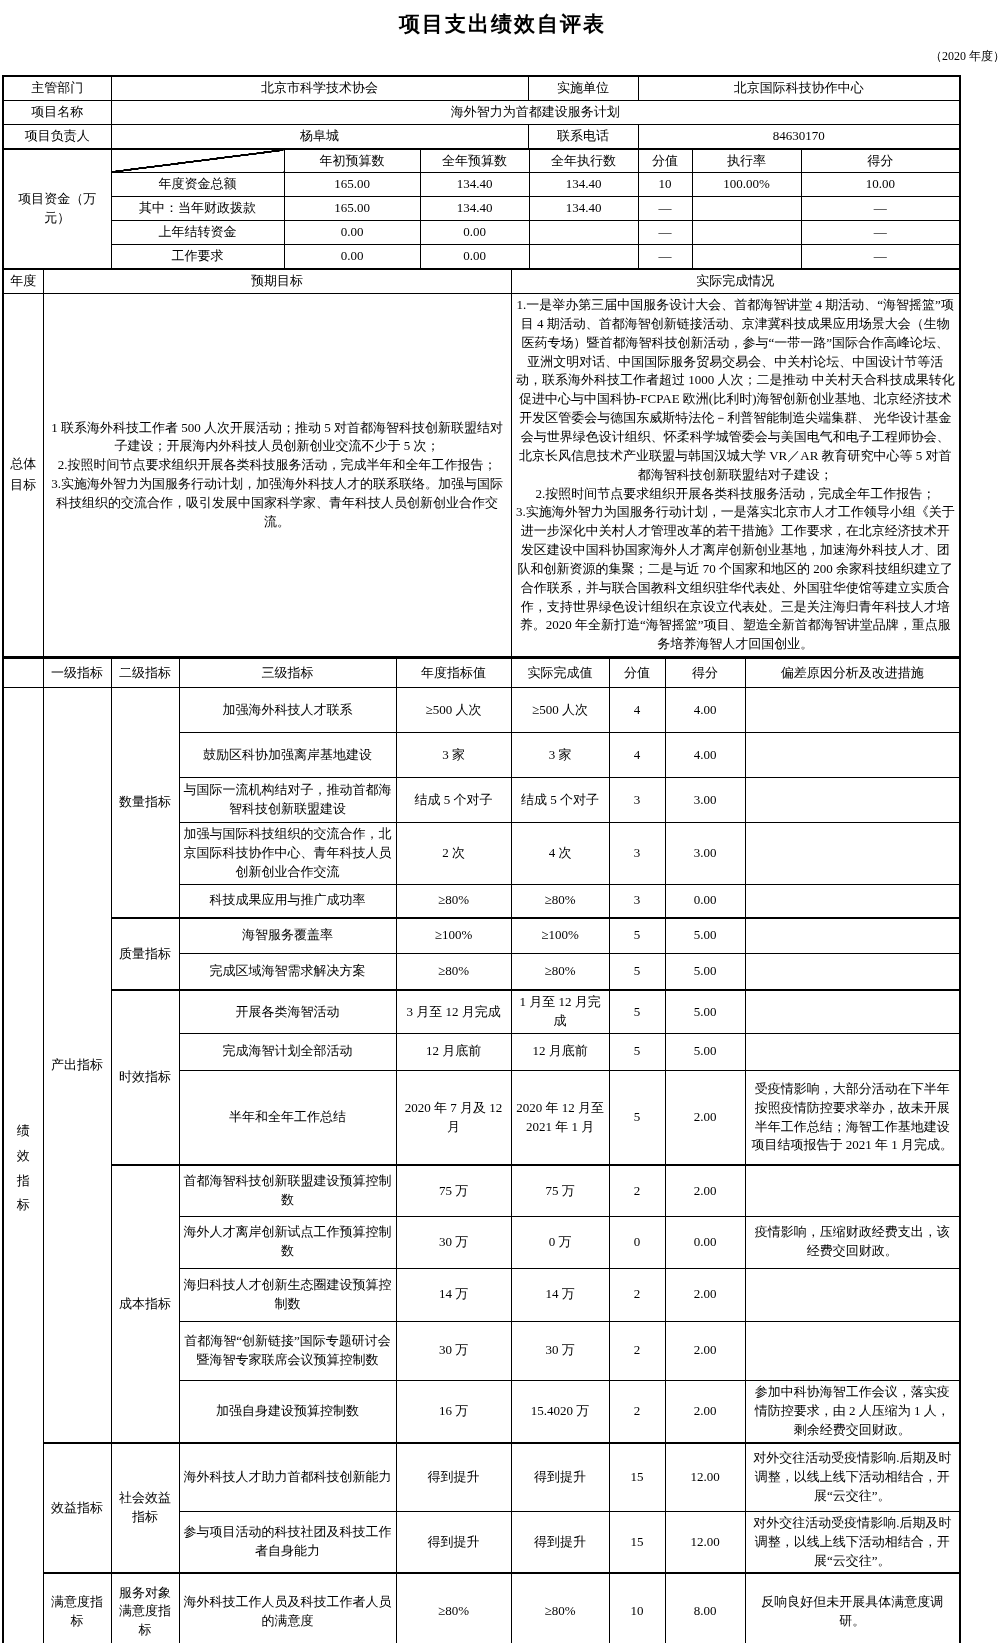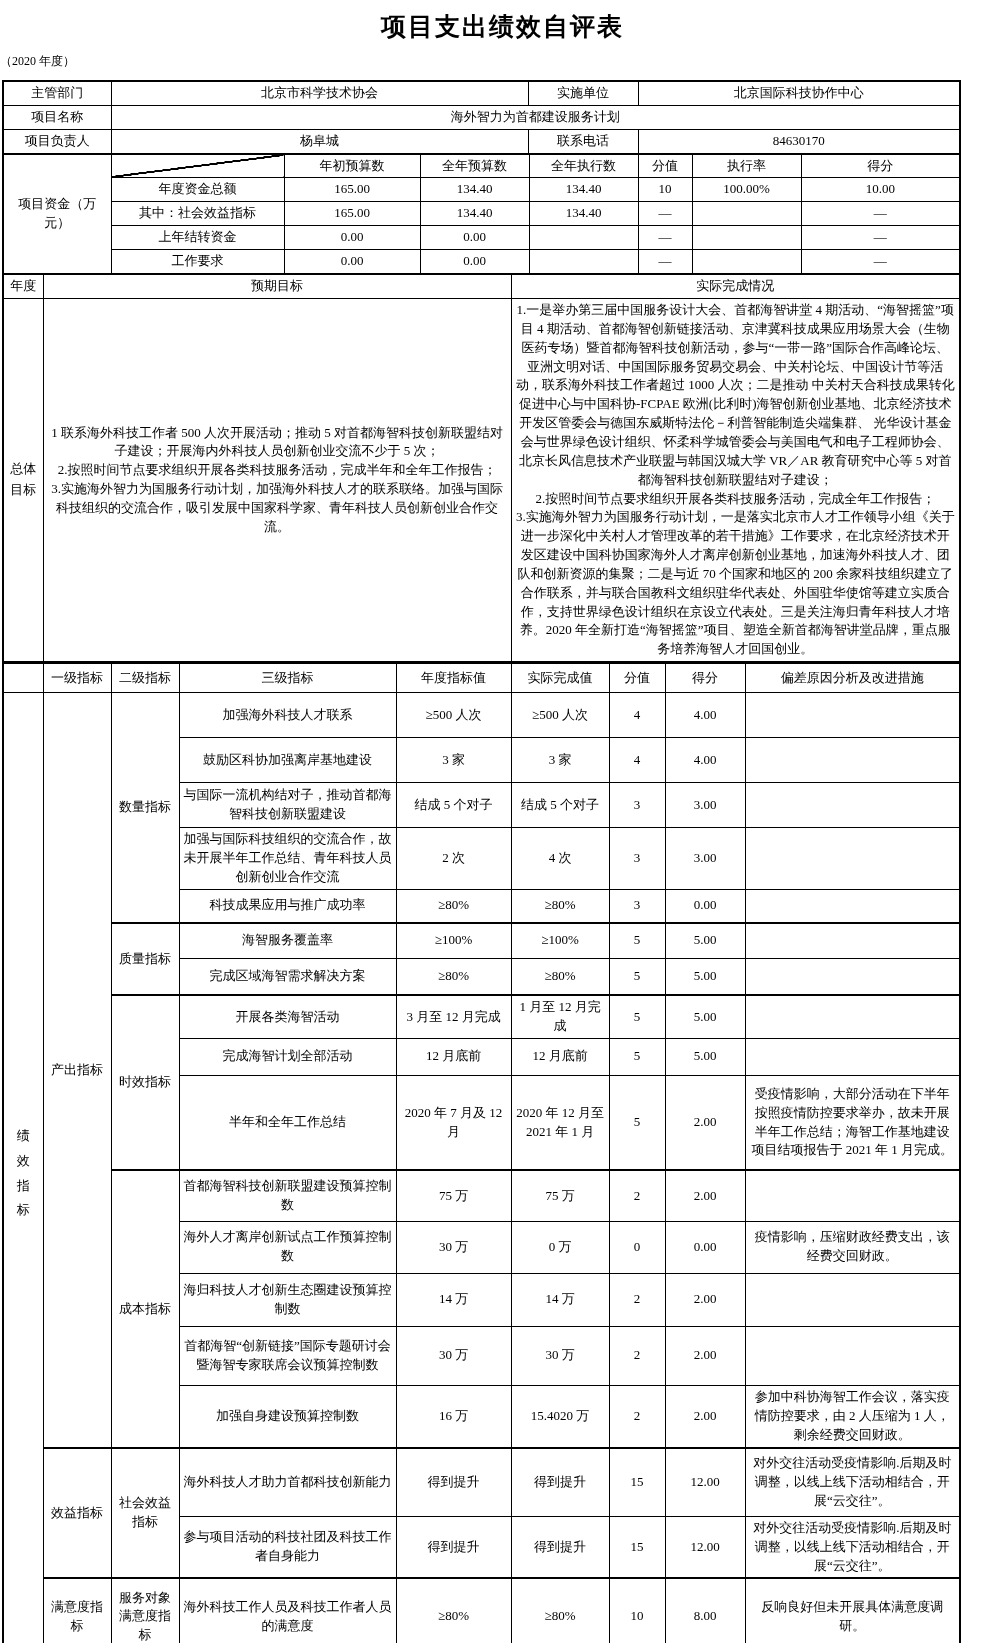--- a/index.html
+++ b/index.html
@@ -1,19 +1,19 @@
 <!DOCTYPE html>
 <html><head>
 <meta charset="utf-8">
 <style>
   html,body{margin:0;padding:0;background:#fff;color:#000;}
   body{width:1005px;font-family:"Liberation Serif","DejaVu Serif",serif;}
   .page{padding-top:6px;}
-  .title{text-align:center;font-size:25px;font-weight:bold;margin:4px 0 10px;letter-spacing:2px;}
-  .subtitle{text-align:left;font-size:12px;margin:8px 0 10px;}
+  .title{text-align:center;font-size:21px;font-weight:bold;margin:4px 0 10px;letter-spacing:2px;}
+  .subtitle{text-align:right;font-size:12px;margin:8px 0 10px;}
   table.doc{border-collapse:collapse;table-layout:fixed;width:957px;margin-left:2px;border:2px solid #000;}
   table.doc td{border:1px solid #000;font-size:13px;text-align:center;vertical-align:middle;padding:2px 4px;word-break:break-all;line-height:1.45;}
   #funding-table,#goals-table,#indicator-table{margin-top:-2px;}
   #indicator-table{border-top:3px solid #000;border-bottom:4px solid #000;}
   .fund-label{font-size:12.5px;padding:2px 0;}
   .ralign{text-align:right;padding-right:18px;}
   .diag{background:linear-gradient(to bottom right,transparent calc(50% - 1px),#000 calc(50% - 1px),#000 calc(50% + 1px),transparent calc(50% + 1px));}
   .goaltext{text-align:justify;white-space:pre-line;line-height:26px;padding:4px 7px;}
   .goal-label span,.vlabel span{display:inline-block;width:2em;line-height:1.6;}
   .vlabel span{width:1em;line-height:1.9;}
@@ -81,21 +81,21 @@
     <tr style="height:24px">
       <td>年度资金总额</td>
       <td>165.00</td>
       <td>134.40</td>
       <td>134.40</td>
       <td>10</td>
       <td>100.00%</td>
       <td>10.00</td>
     </tr>
     <tr style="height:24px">
-      <td>其中：社会效益指标</td>
+      <td>其中：当年财政拨款</td>
       <td>165.00</td>
       <td>134.40</td>
       <td>134.40</td>
       <td>—</td>
       <td></td>
       <td>—</td>
     </tr>
     <tr style="height:24px">
       <td class="ralign">上年结转资金</td>
       <td>0.00</td>
@@ -186,21 +186,21 @@
     </tr>
     <tr style="height:45px">
       <td>与国际一流机构结对子，推动首都海智科技创新联盟建设</td>
       <td>结成 5 个对子</td>
       <td>结成 5 个对子</td>
       <td>3</td>
       <td>3.00</td>
       <td class="dev"></td>
     </tr>
     <tr style="height:58px">
-      <td>加强与国际科技组织的交流合作，故未开展半年工作总结、青年科技人员创新创业合作交流</td>
+      <td>加强与国际科技组织的交流合作，北京国际科技协作中心、青年科技人员创新创业合作交流</td>
       <td>2 次</td>
       <td>4 次</td>
       <td>3</td>
       <td>3.00</td>
       <td class="dev"></td>
     </tr>
     <tr style="height:34px">
       <td>科技成果应用与推广成功率</td>
       <td>≥80%</td>
       <td>≥80%</td>

